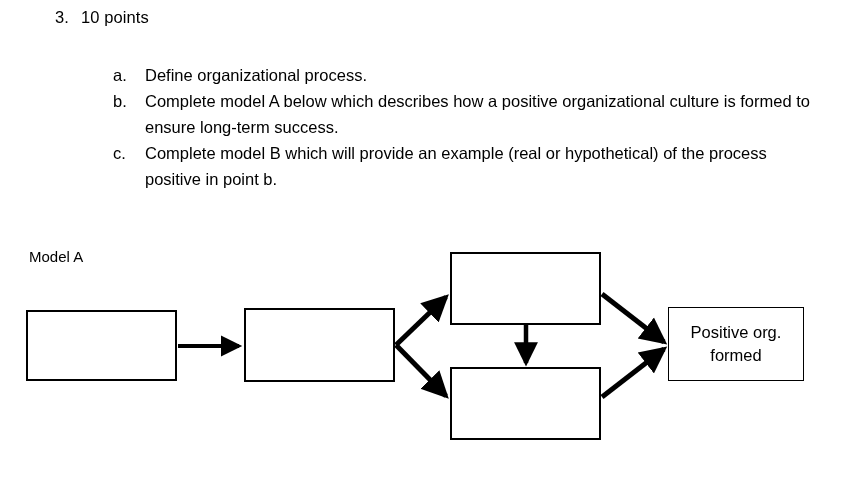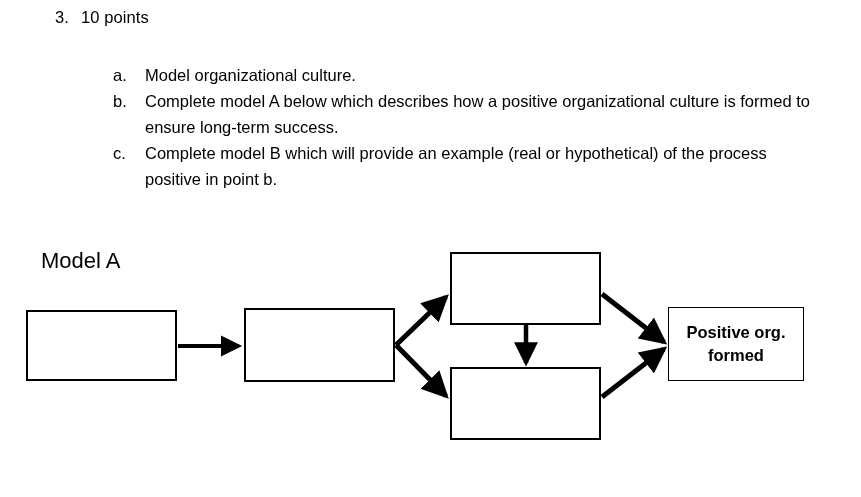--- a/index.html
+++ b/index.html
@@ -50,34 +50,33 @@
     flex: 0 0 32px;
     text-align: left;
   }
   .sub-text {
     flex: 1 1 auto;
   }
 
   
   #model-label {
     position: absolute;
-    left: 41px;
+    left: 29px;
     top: 248px;
-    font-size: 22px;
+    font-size: 15px;
     white-space: nowrap;
   }
 
   
   #diagram {
     position: absolute;
     left: 0;
     top: 0;
     width: 861px;
     height: 416px;
-    font-weight: bold;
   }
   .node-box {
     position: absolute;
     box-sizing: border-box;
     background: #ffffff;
     border: 2px solid #000000;
   }
   .node-box.thin {
     border-width: 1.5px;
   }
@@ -104,21 +103,21 @@
 </head>
 <body>
 
 <div id="question-heading">
   <span class="q-num">3.</span><span>10 points</span>
 </div>
 
 <div id="sub-list">
   <div class="sub-item">
     <span class="sub-marker">a.</span>
-    <span class="sub-text">Model organizational culture.</span>
+    <span class="sub-text">Define organizational process.</span>
   </div>
   <div class="sub-item">
     <span class="sub-marker">b.</span>
     <span class="sub-text">Complete model A below which describes how a positive organizational culture is formed to ensure long-term success.</span>
   </div>
   <div class="sub-item">
     <span class="sub-marker">c.</span>
     <span class="sub-text">Complete model B which will provide an example (real or hypothetical) of the process positive in point b.</span>
   </div>
 </div>

